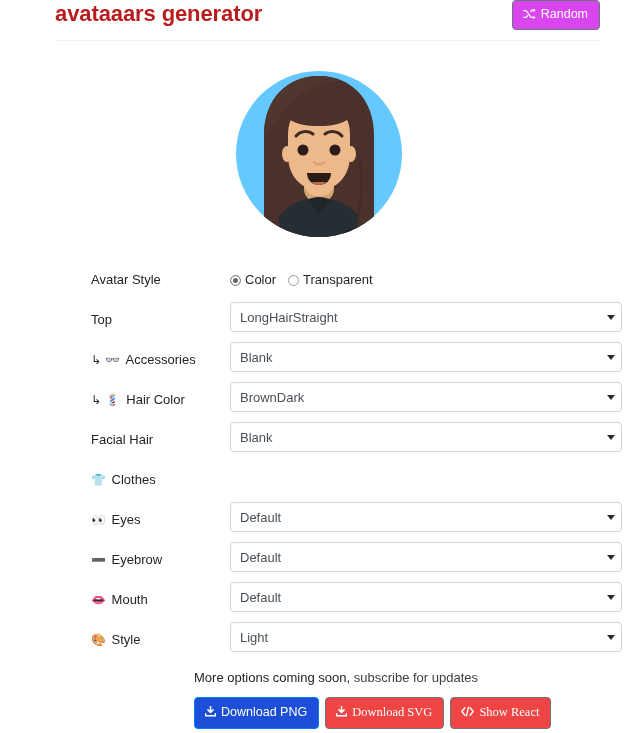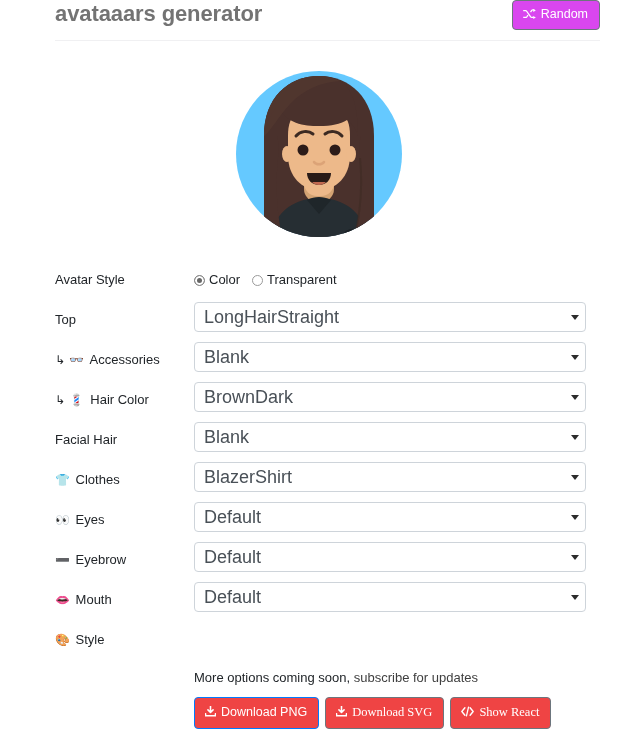--- a/index.html
+++ b/index.html
@@ -21,21 +21,21 @@
     position: relative;
     padding: 0 40px;
     height: 44px;
   }
   .app-title {
     position: absolute;
     left: 55px;
     top: 0px;
     font-size: 22px;
     font-weight: bold;
-    color: #737373;
+    color: #b91c1c;
     letter-spacing: -0.1px;
     line-height: 28px;
   }
   .random-btn {
     position: absolute;
     right: 37px;
     top: 0px;
     background: #d946ef;
     border: 1px solid #6c757d;
     border-radius: 4px;
@@ -78,20 +78,21 @@
     height: 192px;
     display: block;
   }
 
   
   .form {
     position: absolute;
     left: 0;
     top: 262px;
     width: 512px;
+    padding-left: 36px;
   }
   .row {
     position: relative;
     height: 40px;
     margin-bottom: 0px;
   }
   .row .label {
     position: absolute;
     left: 55px;
     top: 9px;
@@ -159,21 +160,21 @@
     background: #ffffff;
     border: 1px solid #ced4da;
     border-radius: 4px;
     box-sizing: border-box;
     cursor: pointer;
   }
   .select .val {
     position: absolute;
     left: 9px;
     top: 6px;
-    font-size: 18px;
+    font-size: 13px;
     color: #495057;
     line-height: 17px;
   }
   .select .caret {
     position: absolute;
     right: 6px;
     top: 12px;
     width: 0;
     height: 0;
     border-left: 4px solid transparent;
@@ -208,21 +209,21 @@
     padding: 8px 11px 9px 10px;
     color: #ffffff;
     display: flex;
     align-items: center;
     gap: 5px;
     cursor: pointer;
     border: 1px solid transparent;
     font-family: "Liberation Sans", sans-serif;
     white-space: nowrap;
   }
-  .btn.primary { background: #ef4444; border-color: #007bff; }
+  .btn.primary { background: #1d4ed8; border-color: #007bff; }
   .btn.secondary { background: #ef4444; border-color: #6c757d; font-family: Liberation Serif, serif; }
   .btn .gl {
     font-family: "DejaVu Sans", sans-serif;
     font-size: 11px;
     display: inline-block;
   }
 </style>
 </head>
 <body>
 
@@ -361,26 +362,20 @@
         <span class="caret"></span>
       </div>
     </div>
   </div>
 
   <div class="row">
     <div class="label">
       <span class="emj">👕</span>
       <span>Clothes</span>
     </div>
-    <div class="control">
-      <div class="select">
-        <span class="val">BlazerShirt</span>
-        <span class="caret"></span>
-      </div>
-    </div>
   </div>
 
   <div class="row">
     <div class="label">
       <span class="emj">👀</span>
       <span>Eyes</span>
     </div>
     <div class="control">
       <div class="select">
         <span class="val">Default</span>
@@ -412,20 +407,26 @@
         <span class="val">Default</span>
         <span class="caret"></span>
       </div>
     </div>
   </div>
 
   <div class="row">
     <div class="label">
       <span class="emj">🎨</span>
       <span>Style</span>
+    </div>
+    <div class="control">
+      <div class="select">
+        <span class="val">Light</span>
+        <span class="caret"></span>
+      </div>
     </div>
   </div>
 </div>
 
 <div class="footer-note">
   <span>More options coming soon,</span>
   <a href="#">subscribe for updates</a>
 </div>
 
 <div class="btn-row">

